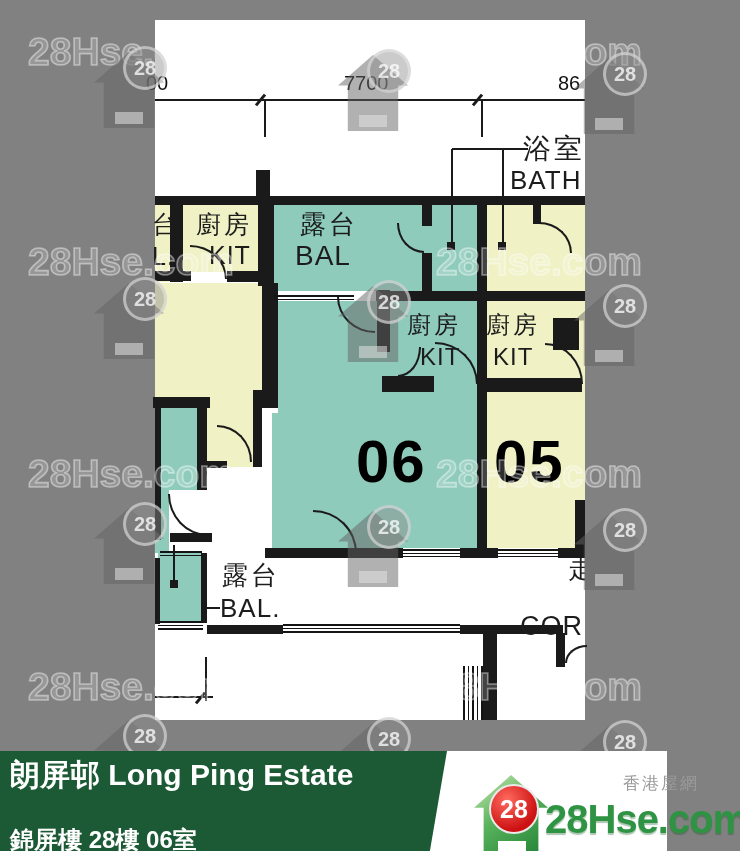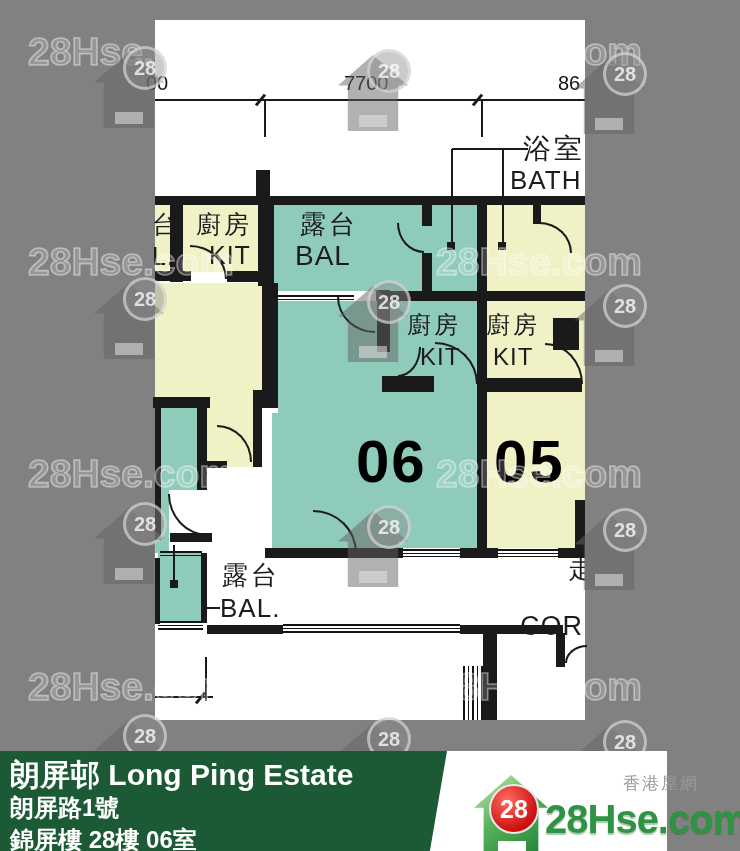--- a/index.html
+++ b/index.html
@@ -253,21 +253,20 @@
   <div class="wm-house" style="left:574px;top:720px;">
       <div class="wm-body">
         <div class="wm-door"></div>
       </div>
       <div class="wm-circle">28</div>
     </div>
 
   <div class="banner">
     <div class="banner-green"></div>
     <div class="bt1">朗屏邨 Long Ping Estate</div>
-    <div class="bt2">朗屏路1號</div>
     <div class="bt3">錦屏樓 28樓 06室</div>
     <div class="logo">
       <div class="logo-tag">香港屋網</div>
       <div class="logo-house">
           <div class="logo-door"></div>
         </div>
       <div class="logo-circle">28</div>
       <div class="logo-text">28Hse.com</div>
     </div>
   </div>

